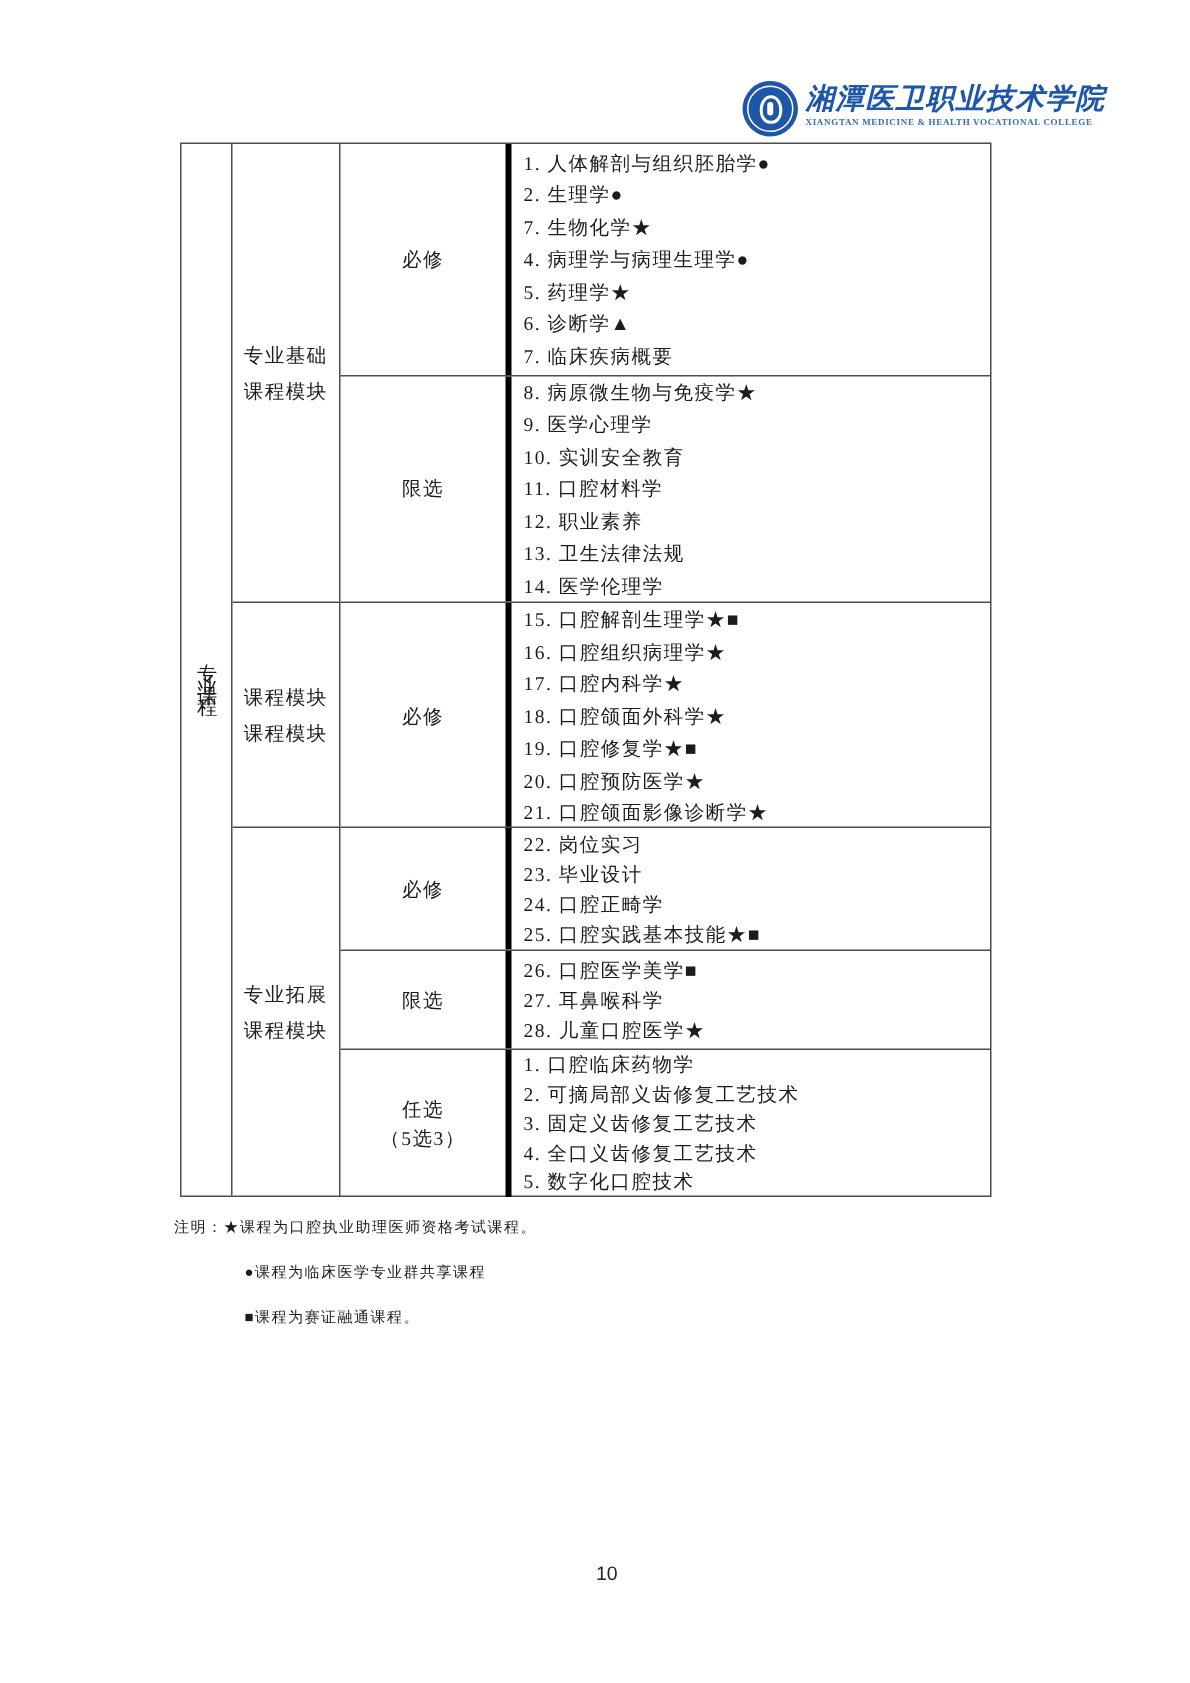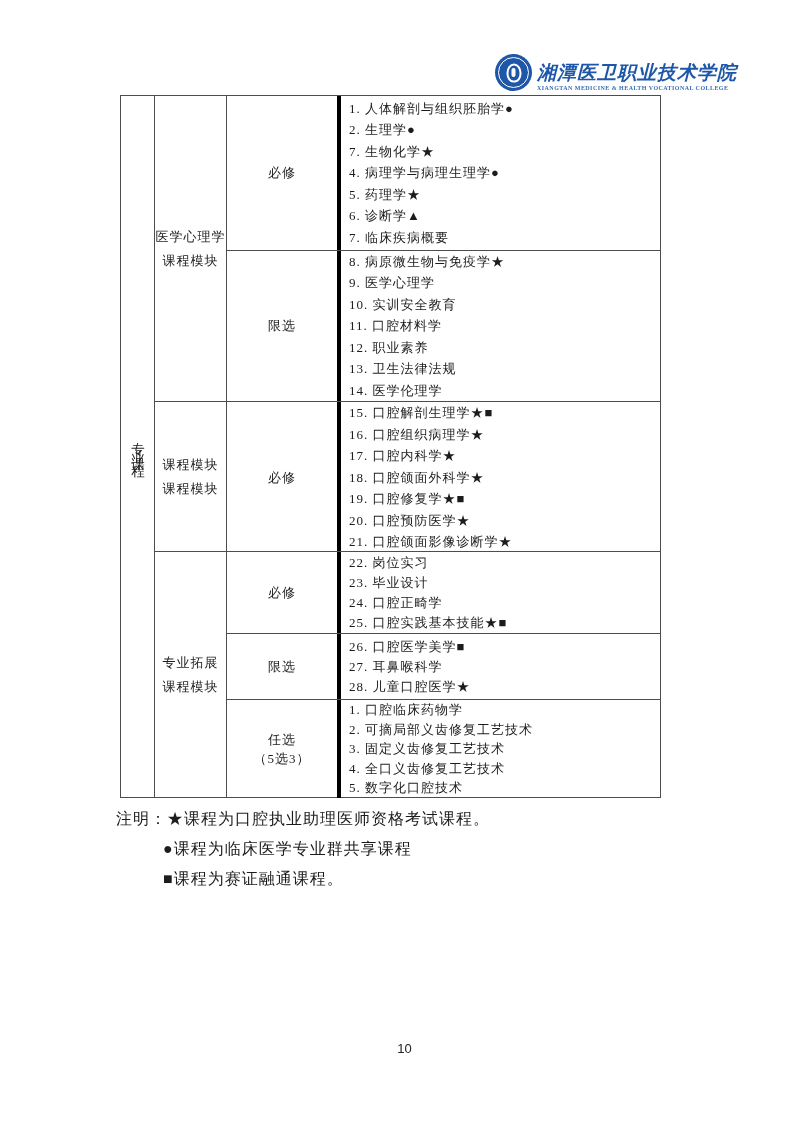--- a/index.html
+++ b/index.html
@@ -1,21 +1,21 @@
 <!DOCTYPE html>
 <html><head>
 <meta charset="utf-8">
 <style>
   * { margin:0; padding:0; box-sizing:border-box; }
   html,body { width:793px; height:1122px; background:#ffffff; overflow:hidden;
     font-family:"Liberation Serif","DejaVu Serif",serif; color:#1c1c1c; }
   .page { position:relative; width:793px; height:1122px; background:#fff; }
 
   
-  .header { position:absolute; left:495px; top:54px; display:flex; align-items:flex-end; }
+  .header { position:absolute; left:495px; top:54px; display:flex; align-items:flex-start; }
   .logo { width:37px; height:37px; border-radius:50%; background:#1f57a8; position:relative; flex:0 0 auto; }
   .logo .ring { position:absolute; inset:3px; border:1px solid #ffffff; border-radius:50%; }
   .logo .core { position:absolute; left:50%; top:50%; width:15px; height:19px;
     transform:translate(-50%,-50%); border:2px solid #ffffff; border-radius:50% 50% 46% 46%; }
   .logo .core i { position:absolute; left:50%; top:50%; width:4px; height:9px;
     transform:translate(-50%,-50%); background:#ffffff; border-radius:2px; display:block; }
   .college { margin-left:5px; padding-top:2px; }
   .college-zh { font-size:19px; font-weight:bold; color:#1f57a8; letter-spacing:1px;
     font-style:italic; white-space:nowrap; line-height:22px; }
   .college-en { font-size:6px; font-weight:bold; color:#3a6cb0; letter-spacing:0.45px;
@@ -41,21 +41,21 @@
   .sec-type { width:114px; border-right:4px solid #000000; display:flex; flex-direction:column;
     align-items:center; justify-content:center; letter-spacing:1px; line-height:19px; }
   .courses { flex:1; display:flex; flex-direction:column; justify-content:center;
     padding-left:8px; letter-spacing:1px; }
   .courses .line { line-height:21.5px; white-space:nowrap; }
   .lh20 .line { line-height:20px; }
   .lh21 .line { line-height:21.5px; }
   .lh195 .line { line-height:19.6px; }
 
   
-  .notes { position:absolute; left:116px; top:804px; font-size:16px; letter-spacing:1px; }
+  .notes { position:absolute; left:116px; top:804px; font-size:10px; letter-spacing:1px; }
   .note-line { line-height:30px; white-space:nowrap; }
   .note-line.indent { margin-left:47px; }
 
   
   .page-num { position:absolute; left:0; top:1041px; width:100%; text-align:center;
     font-size:13px; font-family:"Liberation Sans","DejaVu Sans",sans-serif; color:#222;padding-left:16px; }
 </style>
 </head>
 <body>
 
@@ -77,21 +77,21 @@
   <div class="ctable">
 
     <div class="cat-col">
       <div class="cat-label">专业课程</div>
     </div>
 
     <div class="mod-col">
 
       <div class="module m1">
         <div class="mod-name">
-          <span>医学心理学</span>
+          <span>专业基础</span>
           <span>课程模块</span>
         </div>
         <div class="sections">
           <div class="section s-h155">
             <div class="sec-type">
               <span>必修</span>
             </div>
             <div class="courses lh21">
               <div class="line">1. 人体解剖与组织胚胎学●</div>
               <div class="line">2. 生理学●</div>

